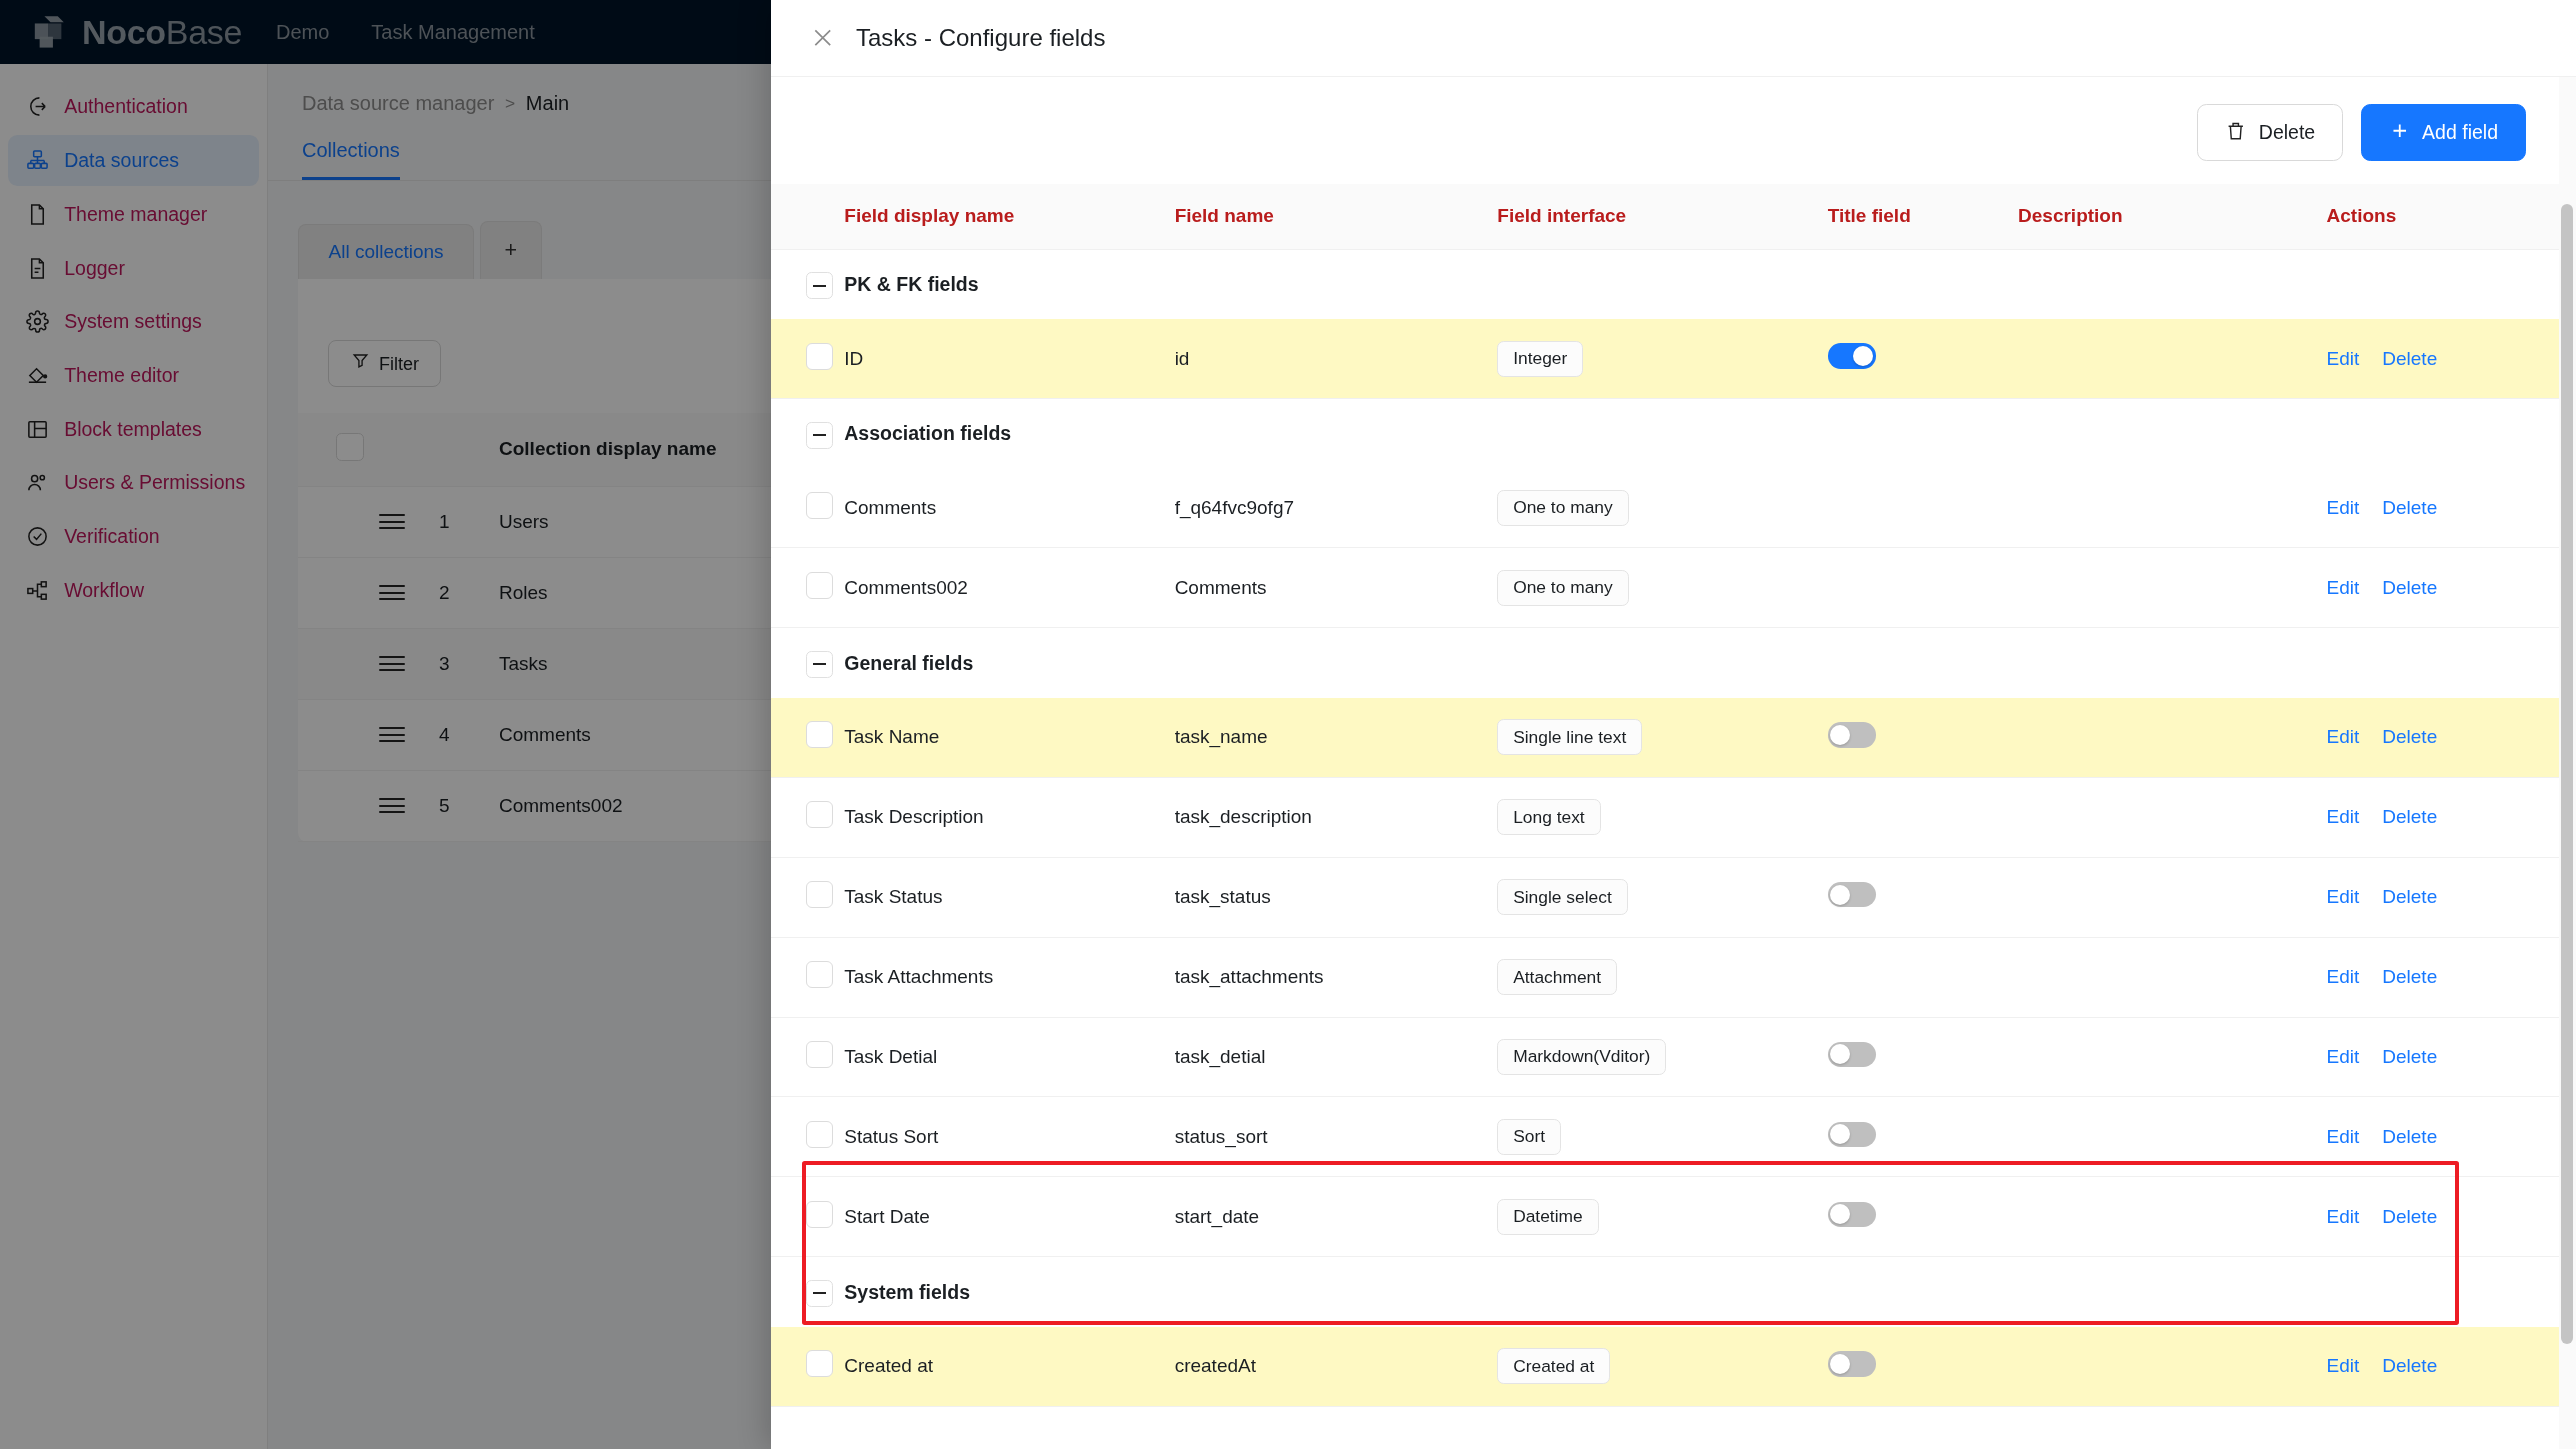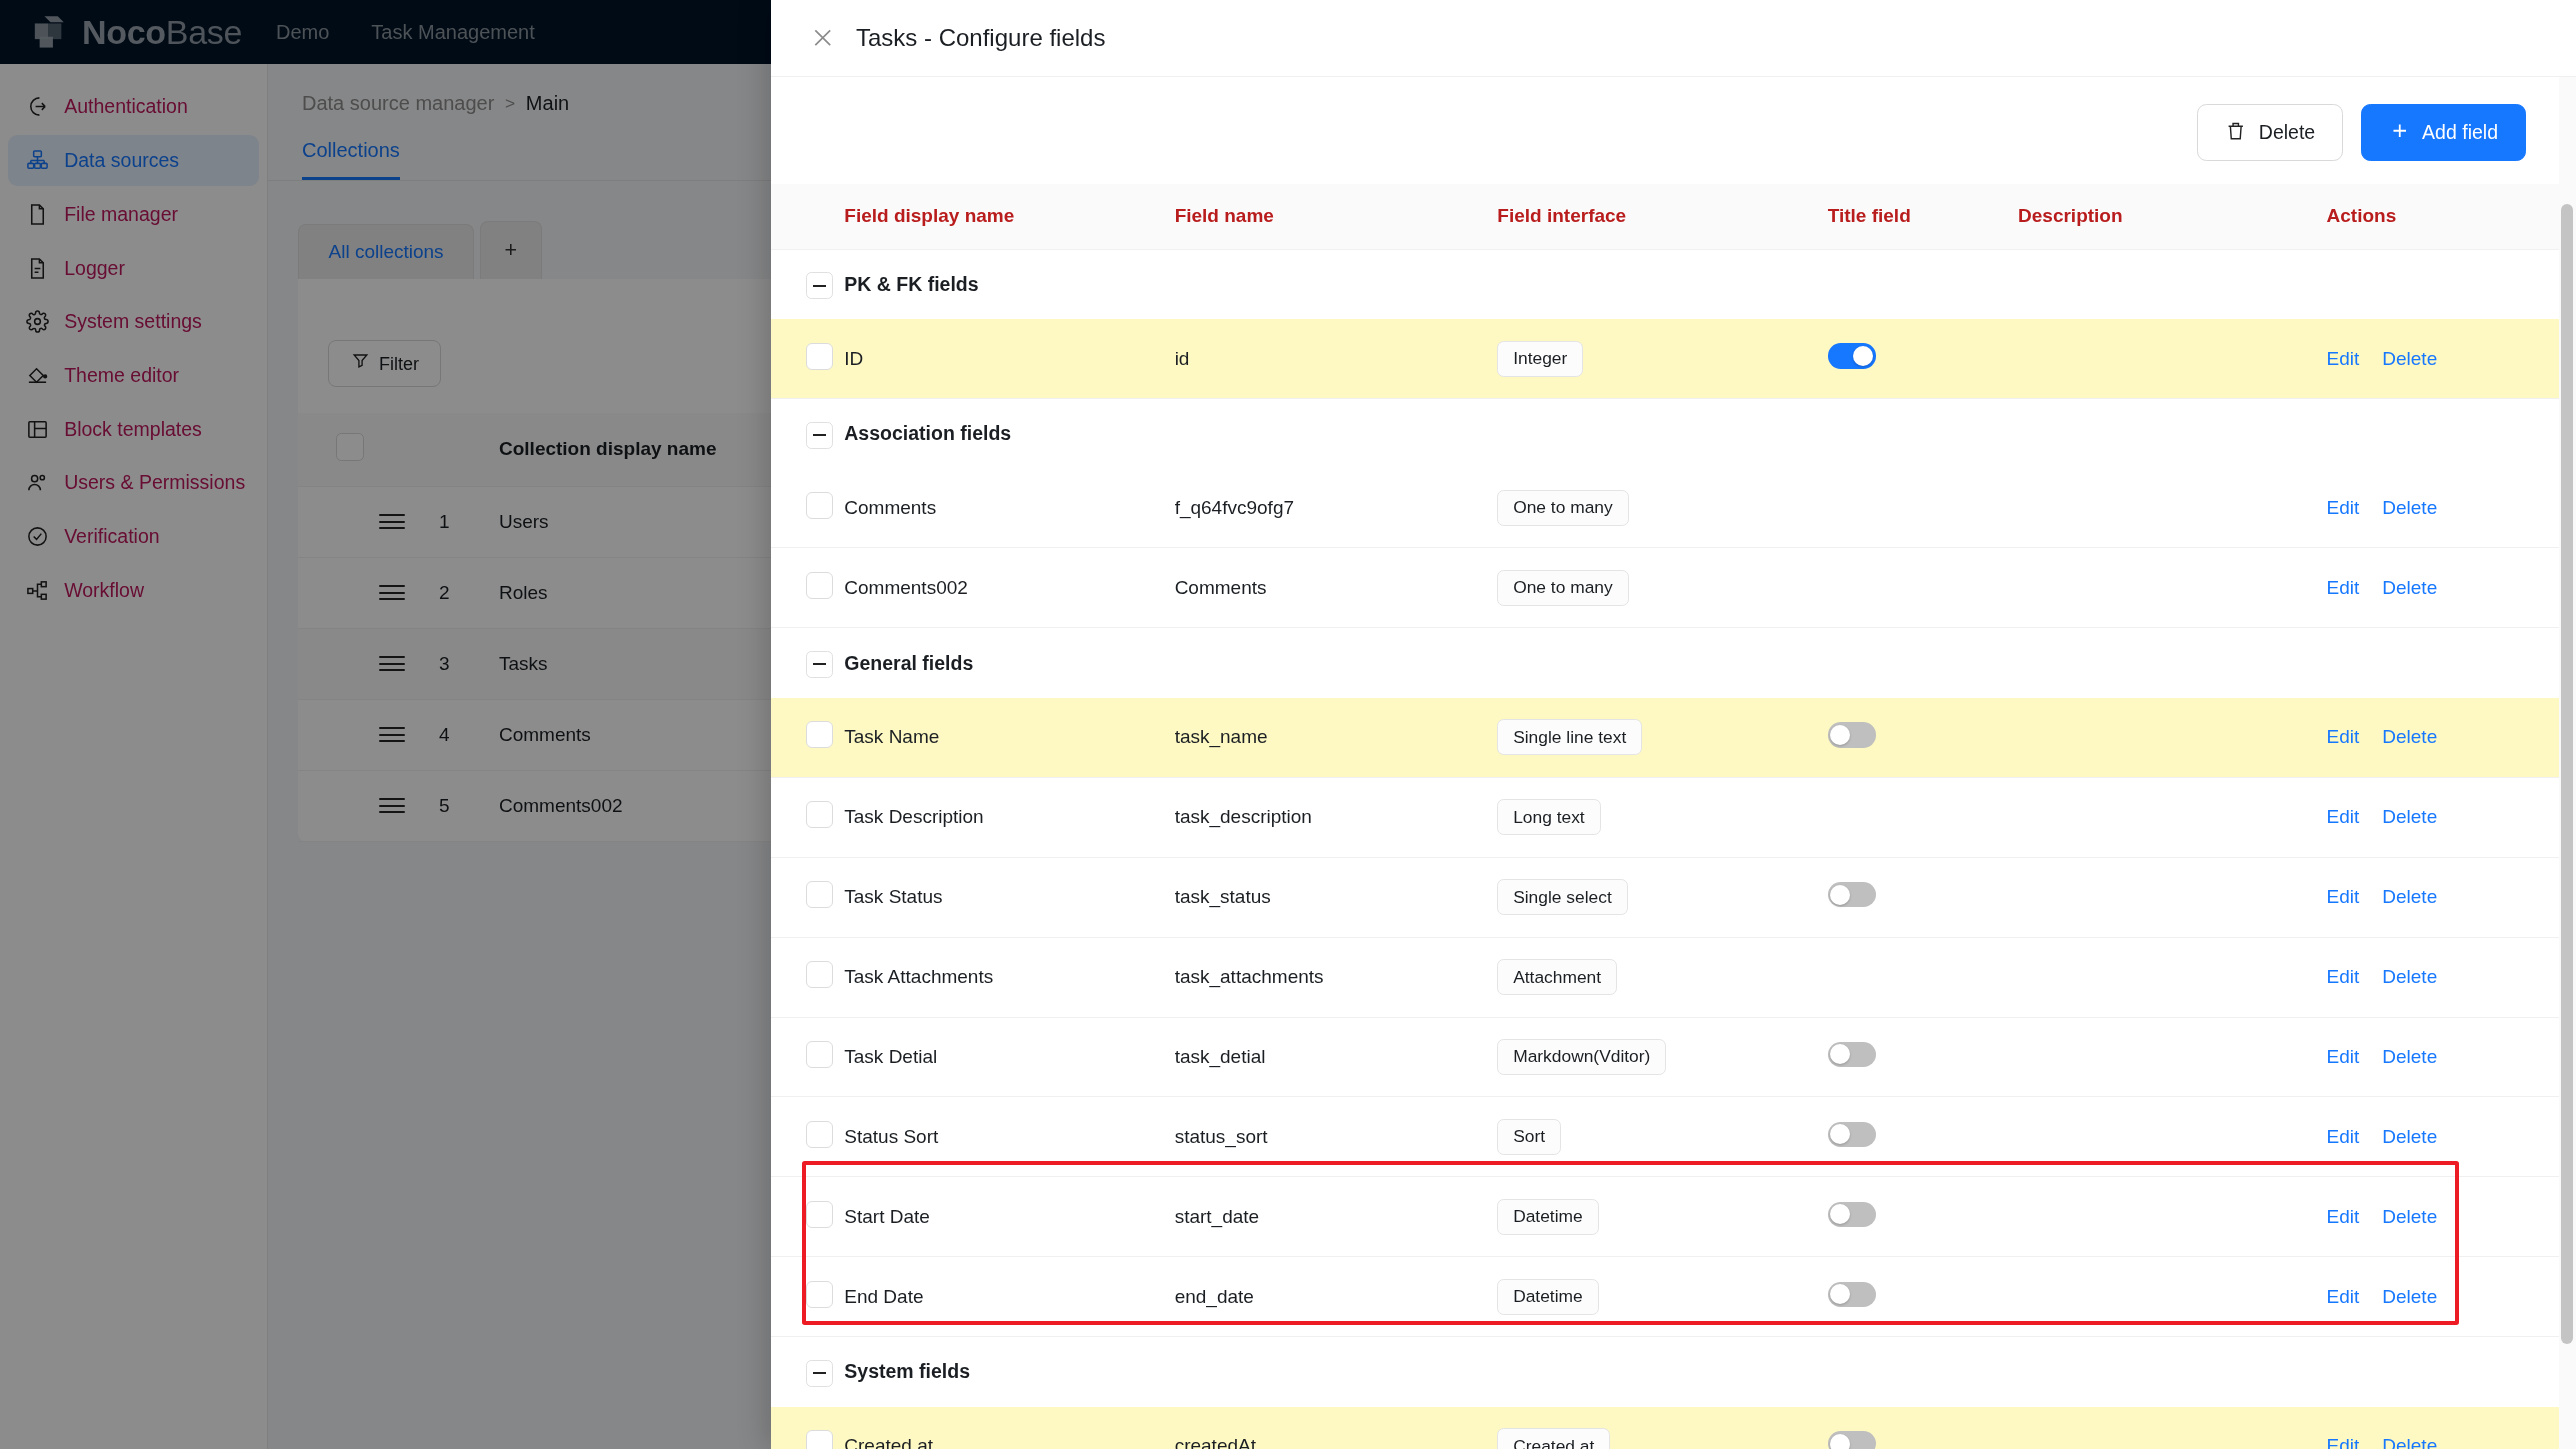--- a/index.html
+++ b/index.html
@@ -229,21 +229,21 @@
           </span>
         <span>Data sources</span>
       </div>
       <div class="side-item">
         <span class="ico">
             <svg viewBox="0 0 24 24" fill="none" stroke="#222" stroke-width="1.6">
               <path d="M14 2H6v20h12V6z"></path>
               <path d="M14 2v4h4"></path>
             </svg>
           </span>
-        <span>File manager</span>
+        <span>Theme manager</span>
       </div>
       <div class="side-item">
         <span class="ico">
             <svg viewBox="0 0 24 24" fill="none" stroke="#222" stroke-width="1.6">
               <path d="M14 2H6v20h12V6z"></path>
               <path d="M14 2v4h4"></path>
               <path d="M9 12h6M9 16h4"></path>
             </svg>
           </span>
         <span>Logger</span>
@@ -599,34 +599,20 @@
             <td class="cell-pad"><span class="tag">Datetime</span></td>
             <td class="cell-pad"><span class="switch"><span class="knob"></span></span></td>
             <td class="cell-pad"></td>
             <td class="cell-pad">
                 <span class="act-links">
                   <span class="act-link">Edit</span>
                   <span class="act-link">Delete</span>
                 </span>
               </td>
           </tr>
-          <tr id="row-end-date">
-            <td class="c-chk"><span class="chk2"></span></td>
-            <td class="cell-pad">End Date</td>
-            <td class="cell-pad">end_date</td>
-            <td class="cell-pad"><span class="tag">Datetime</span></td>
-            <td class="cell-pad"><span class="switch"><span class="knob"></span></span></td>
-            <td class="cell-pad"></td>
-            <td class="cell-pad">
-                <span class="act-links">
-                  <span class="act-link">Edit</span>
-                  <span class="act-link">Delete</span>
-                </span>
-              </td>
-          </tr>
 
           <tr class="group-row">
             <td class="c-chk"><span class="minus-box">
                   <i></i>
                 </span></td>
             <td class="gname hdr-pad" colspan="6">System fields</td>
           </tr>
           <tr class="alt">
             <td class="c-chk"><span class="chk2"></span></td>
             <td class="cell-pad">Created at</td>

